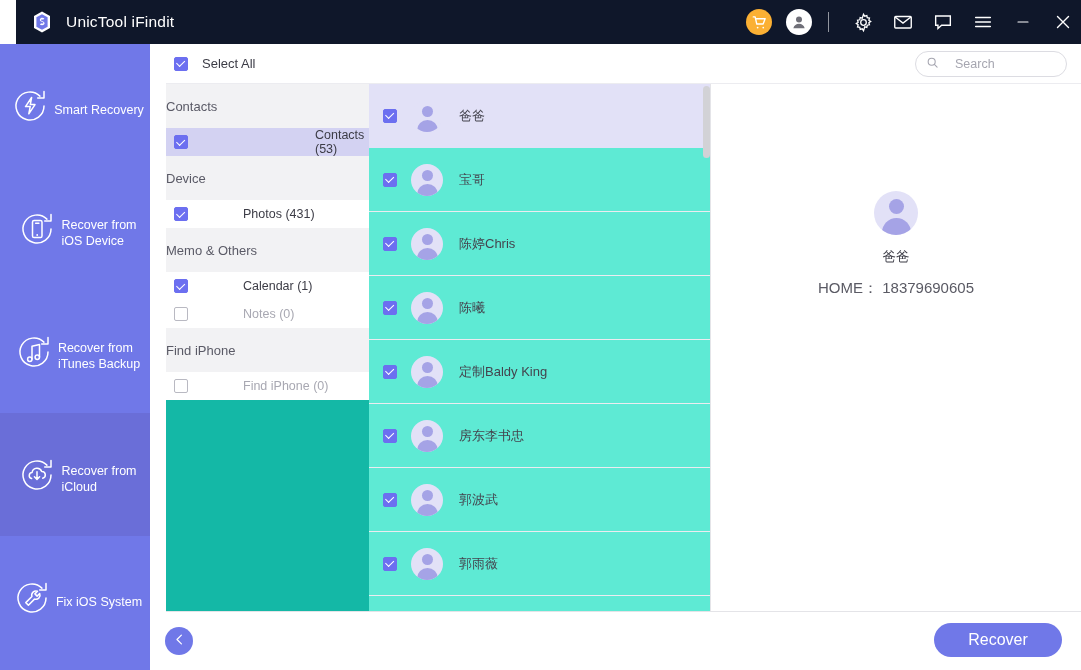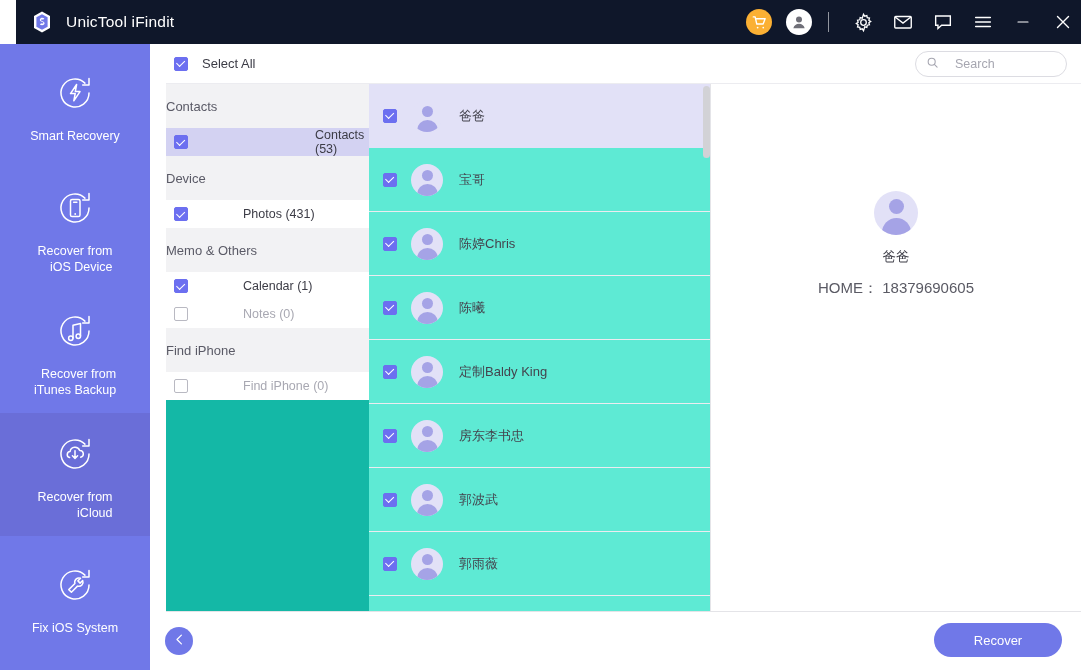--- a/index.html
+++ b/index.html
@@ -62,24 +62,24 @@
   }
 
   
   .sidebar {
     position: absolute; top: 44px; left: 0;
     width: 150px; height: 626px;
     background: #7078e8;
   }
   .side-item {
     height: 123px;
-    display: flex; flex-direction: column;
+    display: flex; flex-direction: row;
     align-items: center; justify-content: center;
     color: #ffffff;
-    text-align: right;
+    text-align: left;
   }
   .side-item.active { background: #6a6ed8; }
   .side-ico { height: 52px; display:flex; align-items:center; justify-content:center; }
   .side-label {
     margin-top: 9px;
     font-size: 12.5px;
     line-height: 16px;
     color: #ffffff;
     white-space: pre-line;
   }
@@ -242,21 +242,21 @@
     position: absolute; left: 15px; top: 15px;
     width: 28px; height: 28px; border-radius: 50%;
     background: #7078e8;
     display: flex; align-items: center; justify-content: center;
     color: #ffffff;
   }
   .recoverbtn {
     position: absolute; right: 19px; top: 11px;
     width: 128px; height: 34px; border-radius: 17px;
     background: #7078e8;
-    color: #ffffff; font-size: 13px;
+    color: #ffffff; font-size: 16px;
     display: flex; align-items: center; justify-content: center;
     border: none;
     font-family: "Liberation Sans", sans-serif;
   }
 </style>
 </head>
 <body>
 
 <div id="app">
 

